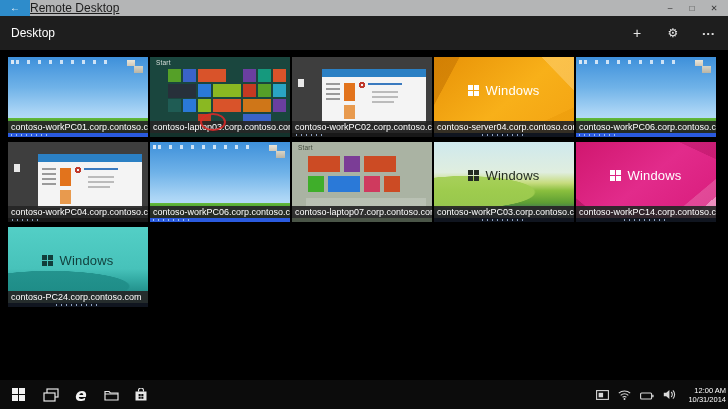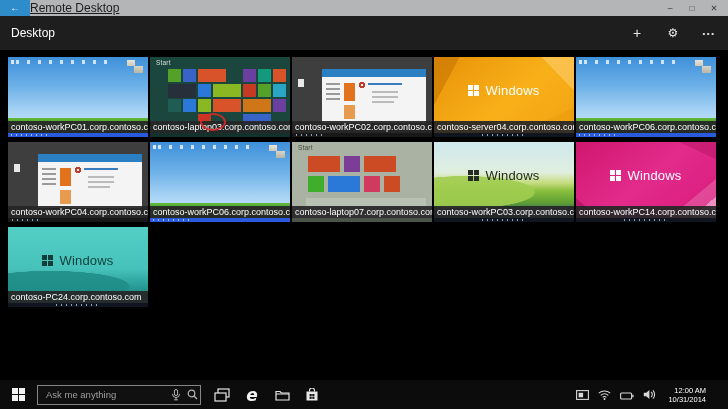--- a/index.html
+++ b/index.html
@@ -125,21 +125,21 @@
   
   .taskbar { position:absolute; left:0; right:0; bottom:0; height:29px; background:#0c0c0c; display:flex; align-items:center; z-index:10; }
   .start-btn { width:24px; height:29px; display:flex; align-items:center; justify-content:center; margin-left:6px; }
   .startflag { display:grid; grid-template-columns:6px 6px; grid-template-rows:6px 6px; gap:1px; }
   .startflag i { background:#f2f2f2; }
   .searchbox { display:flex; align-items:center; width:164px; height:20px; border:1px solid #858585; background:#101010; margin-left:7px; }
   .search-placeholder { flex:1; color:#9e9e9e; font-size:9.5px; padding-left:8px; white-space:nowrap; overflow:hidden; }
   .sb-icon { width:16px; display:flex; justify-content:center; align-items:center; flex:0 0 auto; }
   .tb-icon { width:30px; height:29px; display:flex; align-items:center; justify-content:center; }
   .edge-e { font-size:17px; font-weight:bold; font-style:italic; color:#f2f2f2; font-family:"DejaVu Sans",sans-serif; }
-  .tray { margin-left:auto; display:flex; align-items:center; gap:9px; padding-right:22px; }
+  .tray { margin-left:auto; display:flex; align-items:center; gap:9px; padding-right:2px; }
   .clock { color:#fff; font-size:7.5px; line-height:9px; text-align:right; margin-left:3px; }
 </style>
 </head>
 <body>
 
 <div class="screen">
 
   <div class="titlebar">
     <div class="back-btn">
       <span>←</span>
@@ -310,35 +310,20 @@
   <div class="taskbar">
     <div class="start-btn">
       <span class="startflag">
           <i></i>
           <i></i>
           <i></i>
           <i></i>
         </span>
     </div>
 
-    <div class="searchbox">
-      <div class="search-placeholder">Ask me anything</div>
-      <div class="sb-icon">
-        <svg width="10" height="12" viewBox="0 0 10 12">
-            <rect x="3.4" y="0.5" width="3.2" height="6" rx="1.6" fill="none" stroke="#b5b5b5" stroke-width="1"></rect>
-            <path d="M1.5 5 a3.5 3.5 0 0 0 7 0 M5 8.6 v2 M3.2 10.8 h3.6" fill="none" stroke="#b5b5b5" stroke-width="1"></path>
-          </svg>
-      </div>
-      <div class="sb-icon">
-        <svg width="11" height="11" viewBox="0 0 11 11">
-            <circle cx="4.5" cy="4.5" r="3.3" fill="none" stroke="#b5b5b5" stroke-width="1.2"></circle>
-            <line x1="7" y1="7" x2="10" y2="10" stroke="#b5b5b5" stroke-width="1.2"></line>
-          </svg>
-      </div>
-    </div>
 
     <div class="tb-icon" style="margin-left:6px;">
       <svg width="16" height="14" viewBox="0 0 16 14">
           <rect x="4" y="1" width="11" height="8" fill="none" stroke="#e8e8e8" stroke-width="1.2"></rect>
           <rect x="1" y="5" width="11" height="8" fill="#0c0c0c" stroke="#e8e8e8" stroke-width="1.2"></rect>
         </svg>
     </div>
 
     <div class="tb-icon">
         <span class="edge-e">e</span>

